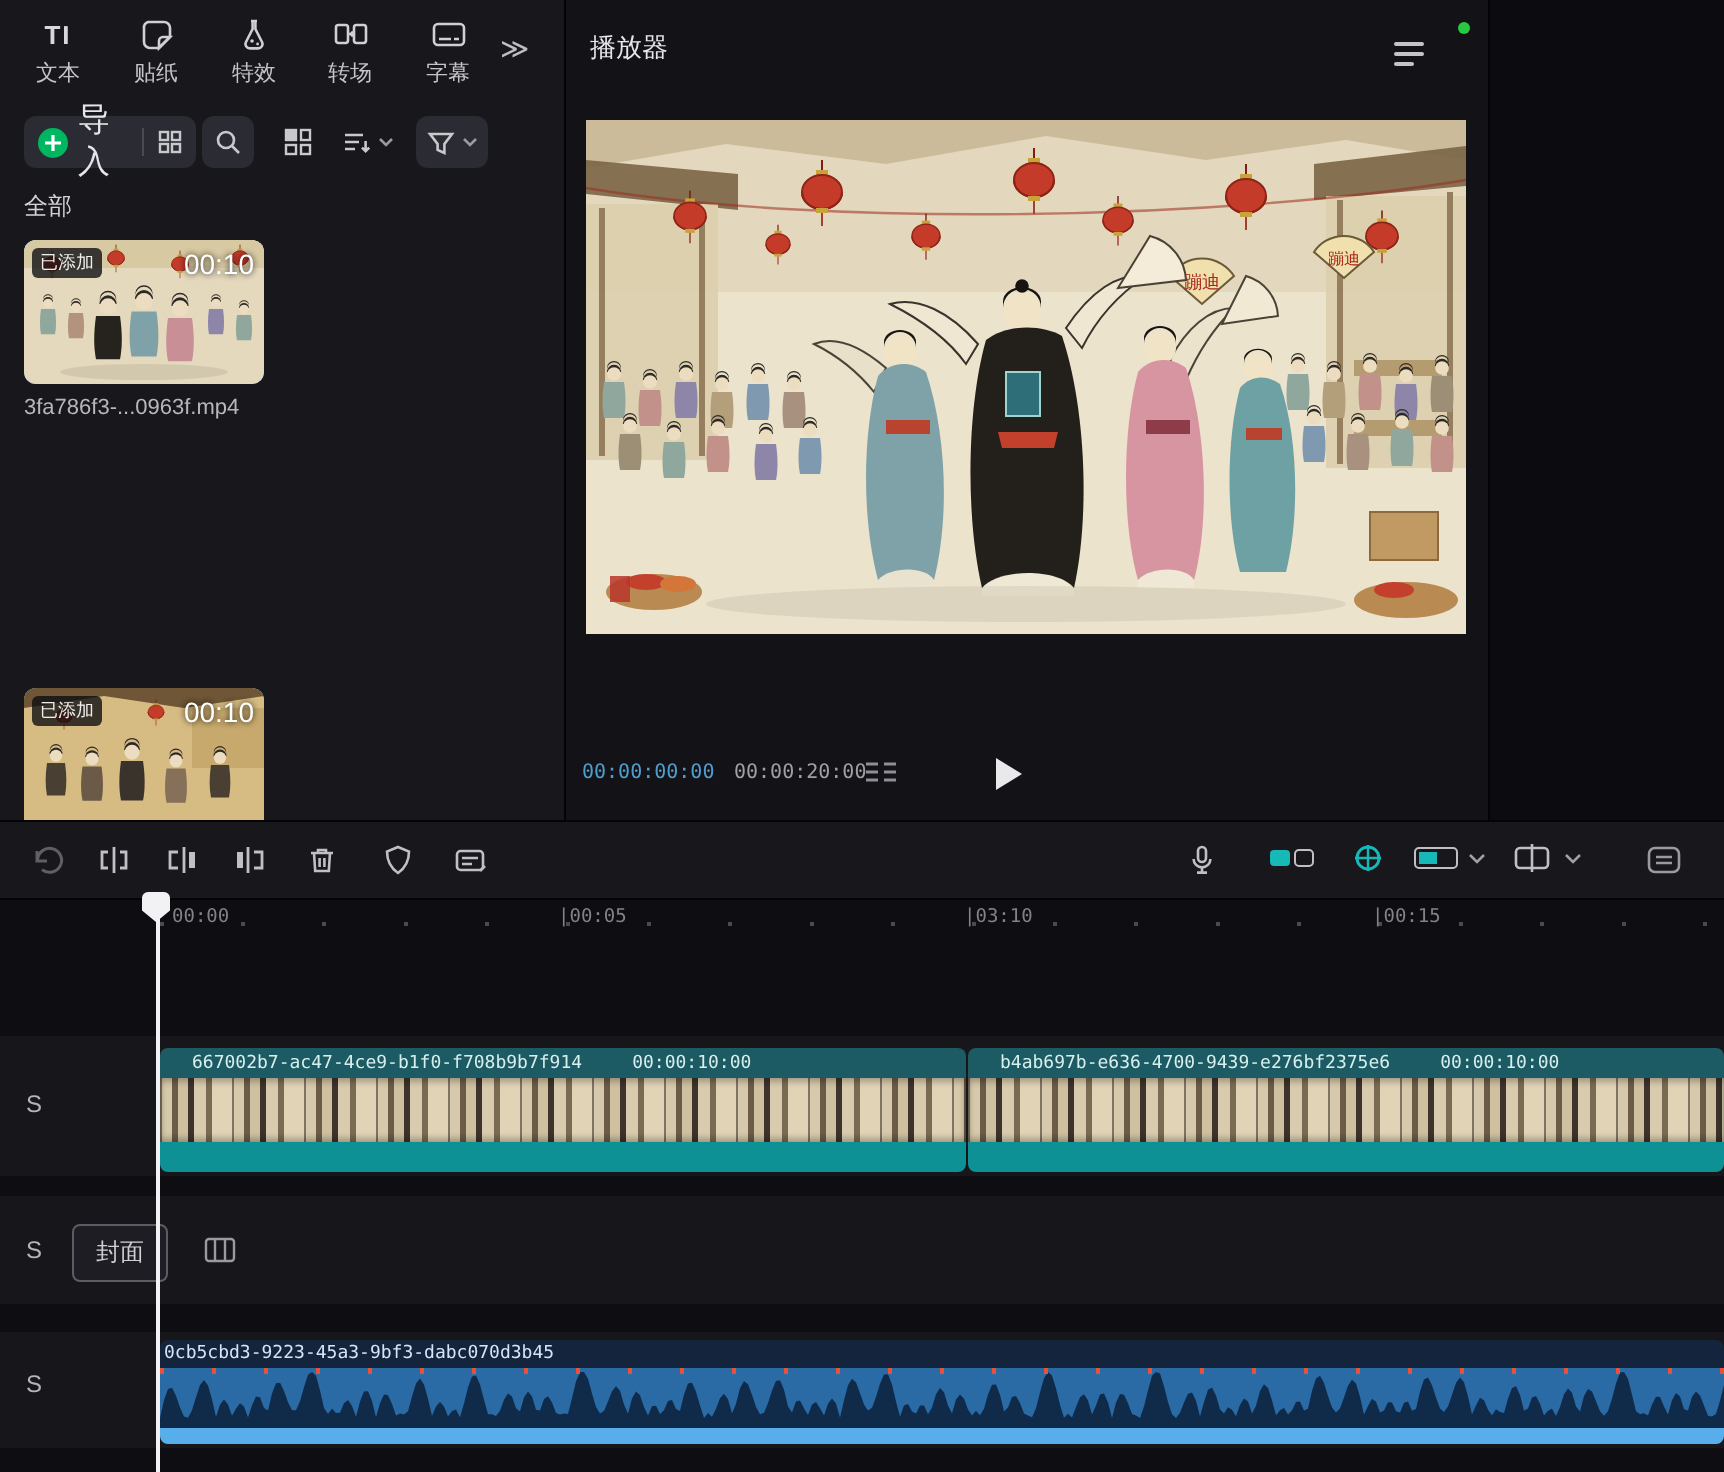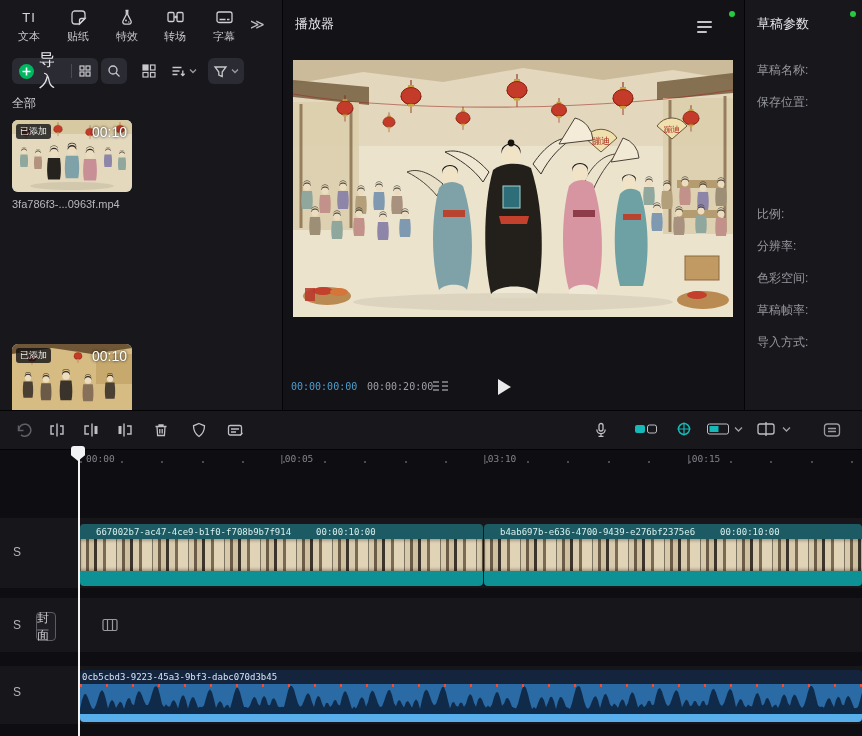--- a/index.html
+++ b/index.html
@@ -10,21 +10,21 @@
   .mono{font-family:"DejaVu Sans Mono",monospace}
 
   
   .left-panel{left:0;top:0;width:283px;height:410px;background:#17171c;border-right:1px solid #040406;overflow:hidden}
   .player-panel{left:283px;top:0;width:462px;height:410px;background:#121217;border-right:1px solid #040406}
   .right-panel{left:745px;top:0;width:117px;height:410px;background:#17171c;overflow:hidden}
 
   .tab{position:absolute;top:6px;width:46px;height:44px;text-align:center;cursor:pointer}
   .tab .t-icon{height:22px;display:flex;align-items:center;justify-content:center;color:#d2d2d6}
   .tab .t-label{font-size:11px;color:#c4c4c9;margin-top:1px}
-  .ti-glyph{font-size:13px;font-weight:normal;letter-spacing:1px;color:#d8d8dc}
+  .ti-glyph{font-size:13px;font-weight:bold;letter-spacing:1px;color:#d8d8dc}
   .expand-btn{position:absolute;left:250px;top:16px;font-size:14px;color:#bdbdc3;cursor:pointer}
 
   .import-group{position:absolute;left:12px;top:58px;width:86px;height:26px;background:#2b2b33;border-radius:6px;
     display:flex;align-items:center;padding:0 7px;gap:5px;cursor:pointer}
   .plus-circle{width:15px;height:15px;border-radius:50%;background:#00b761;display:flex;align-items:center;justify-content:center;flex:none}
   .import-label{font-size:16px;color:#e6e6ea}
   .v-div{width:1px;height:14px;background:#4a4a54;margin:0 2px}
   .sq-btn{position:absolute;width:26px;height:26px;background:#2b2b33;border-radius:6px;display:flex;align-items:center;justify-content:center;cursor:pointer}
   .bar-btn{position:absolute;height:26px;border-radius:6px;display:flex;align-items:center;justify-content:center;gap:3px;cursor:pointer}
   .section-label{position:absolute;left:12px;top:95px;font-size:12px;color:#d2d2d7}
@@ -55,21 +55,21 @@
   .tb-icon{position:absolute;top:421px;cursor:pointer}
   .chev{display:inline-block}
 
   
   .timeline{left:0;top:450px;width:862px;height:286px;background:#0e0e12}
   .ruler-dots{position:absolute;left:80px;top:11px;width:782px;height:2px;
     background:repeating-linear-gradient(90deg,#4a4a52 0 2px,transparent 2px 40.6px)}
   .ruler-label{position:absolute;top:3px;font-size:9.5px;color:#82828a}
   .track-row{position:absolute;left:0;width:862px;background:#17171b}
   .s-btn{position:absolute;left:8px;width:18px;height:16px;font-size:12px;color:#b4b4ba;text-align:center;cursor:pointer}
-  .cover-btn{position:absolute;left:36px;width:20px;height:29px;border:1px solid #5c5c64;border-radius:4px;background:#1d1d23;
+  .cover-btn{position:absolute;left:36px;width:48px;height:29px;border:1px solid #5c5c64;border-radius:4px;background:#1d1d23;
     color:#cfcfd4;font-size:12px;display:flex;align-items:center;justify-content:center;cursor:pointer}
 
   .vclip{position:absolute;top:74px;height:62px;border-radius:4px;overflow:hidden;cursor:pointer}
   .vclip-head{height:15px;background:#1c5b63;display:flex;align-items:center;gap:25px;padding:0 16px;white-space:nowrap;overflow:hidden}
   .vclip-head span{font-size:9px;color:#d7efee}
   .vclip-strip{height:32px;
     background:
       repeating-linear-gradient(90deg,rgba(18,14,10,.45) 0 1px,transparent 1px 36px),
       repeating-linear-gradient(90deg,#d7c9ab 0 6px,#6b5c48 6px 9px,#cfc0a0 9px 14px,#3d342b 14px 17px,#d9ccae 17px 23px,#7a6a52 23px 26px,#e0d3b6 26px 36px);
     box-shadow:inset 0 2px 3px rgba(0,0,0,.25), inset 0 -2px 3px rgba(0,0,0,.25)}
@@ -398,31 +398,20 @@
     <span class="abs" style="left:148px;top:379px">
       <svg width="18" height="14" viewBox="0 0 18 14" stroke="#8e8e96" stroke-width="1.4">
         <path d="M2,3 h6 M2,7 h6 M2,11 h6 M11,3 h6 M11,7 h6 M11,11 h6"></path>
       </svg>
       </span>
     <div class="play-btn">
         <span class="play-tri"></span>
       </div>
   </section>
 
-  <aside class="abs right-panel">
-    <div class="panel-title">草稿参数</div>
-    <span class="green-dot" style="right:6px;top:11px"></span>
-    <div class="field-label" style="top:62px">草稿名称:</div>
-    <div class="field-label" style="top:94px">保存位置:</div>
-    <div class="field-label" style="top:206px">比例:</div>
-    <div class="field-label" style="top:238px">分辨率:</div>
-    <div class="field-label" style="top:270px">色彩空间:</div>
-    <div class="field-label" style="top:302px">草稿帧率:</div>
-    <div class="field-label" style="top:334px">导入方式:</div>
-  </aside>
 
   <div class="abs mid-toolbar"></div>
 
   <span class="tb-icon" style="left:14px">
     <svg width="18" height="18" viewBox="0 0 18 18" fill="none" stroke="#5f5f66" stroke-width="1.5">
       <path d="M4.5,4.5 V9.5 H9.5"></path>
         <path d="M4.8,9 A6,6 0 1 1 7,13.8"></path>
     </svg>
     </span>
   <span class="tb-icon" style="left:48px">

